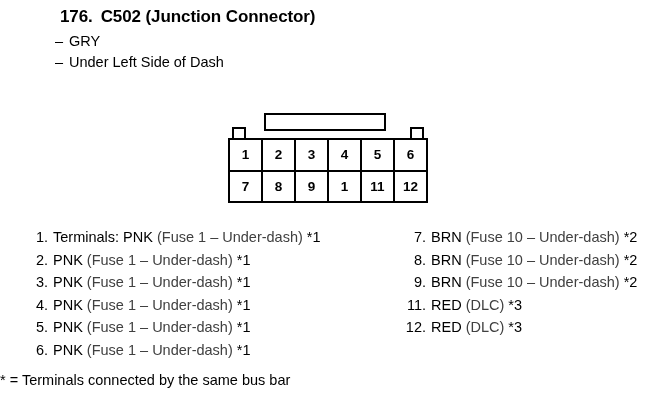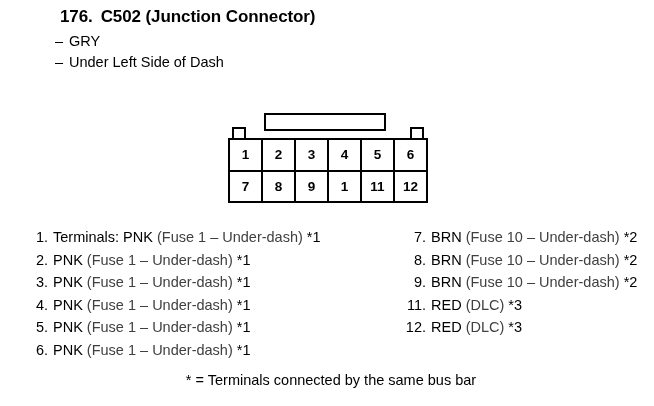--- a/index.html
+++ b/index.html
@@ -112,24 +112,24 @@
   .pl-idx {
     display: inline-block;
     width: 26px;
     text-align: right;
     margin-right: 5px;
   }
   .blue { color: #404040; }
 
   .footnote {
     position: absolute;
-    left: 16px;
+    left: 0;
     top: 372px;
     width: 630px;
-    text-align: center;
+    text-align: left;
     font-size: 14.5px;
   }
 </style>
 </head>
 <body>
 
 <div class="header">
   <span class="num">176.</span><span>C502 (Junction Connector)</span>
 </div>
 

